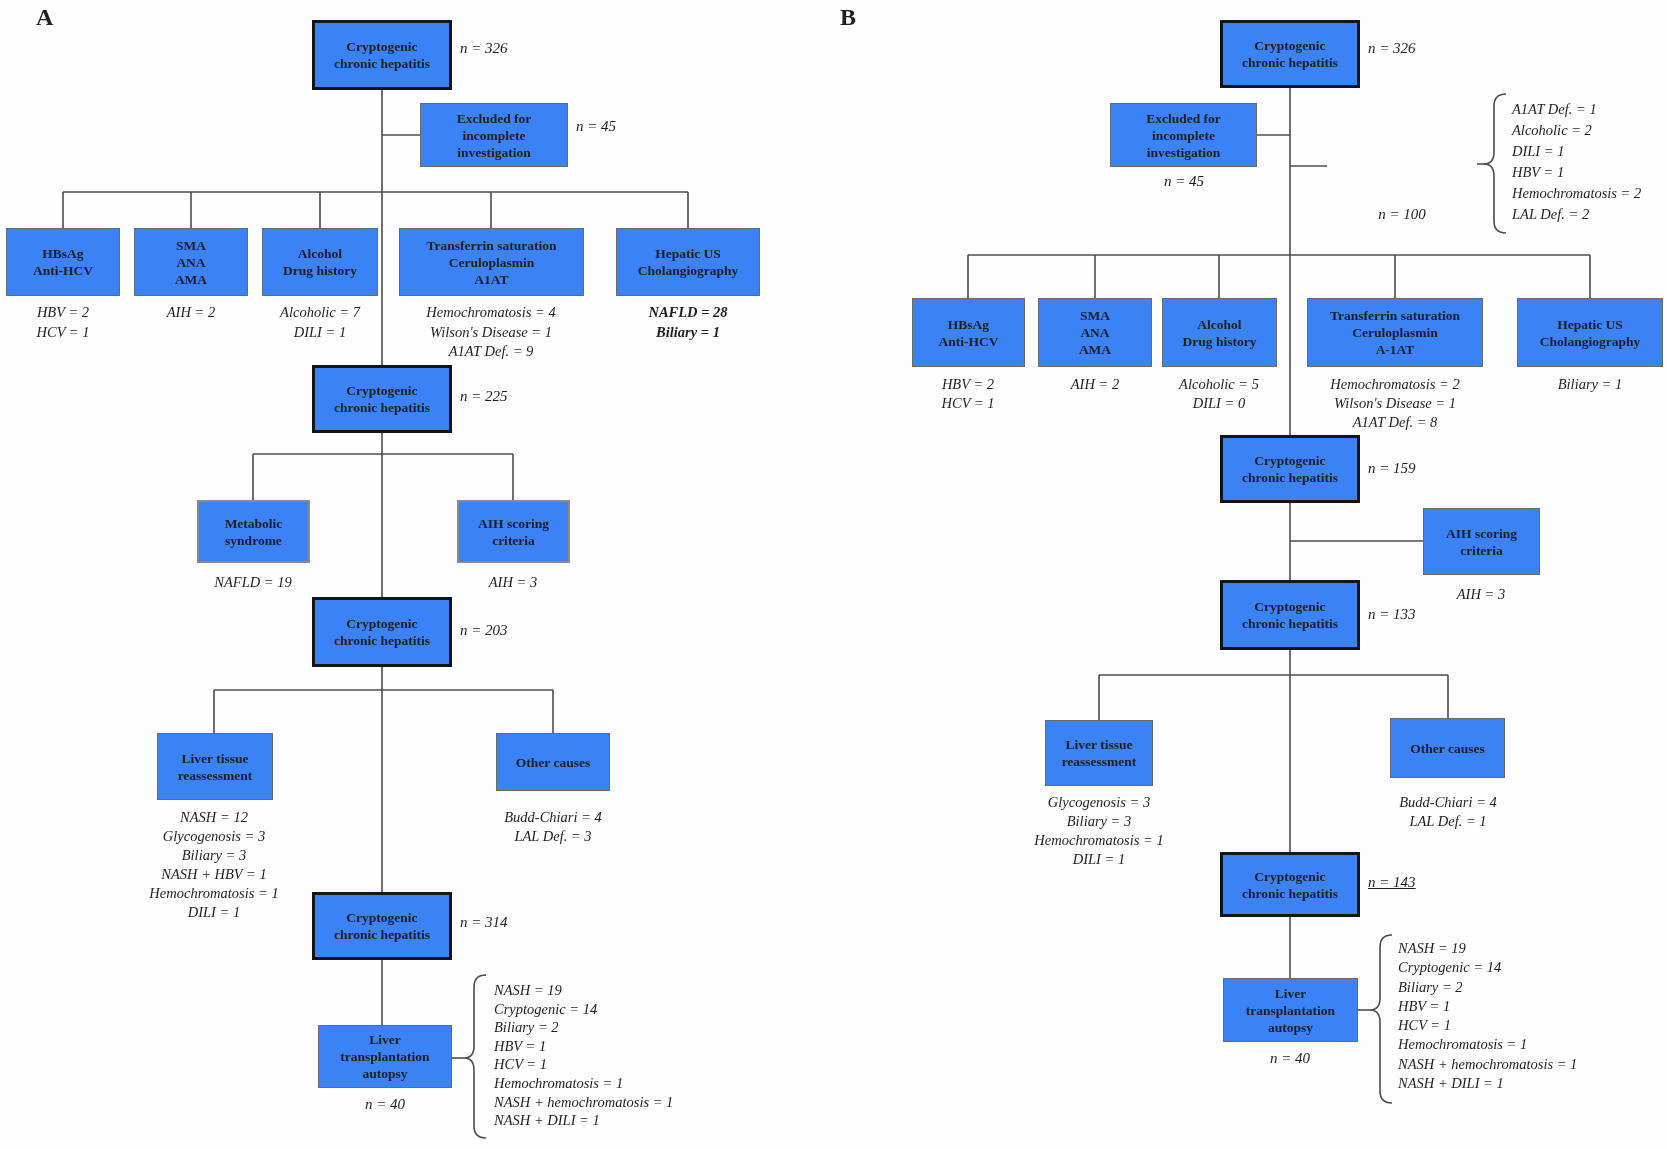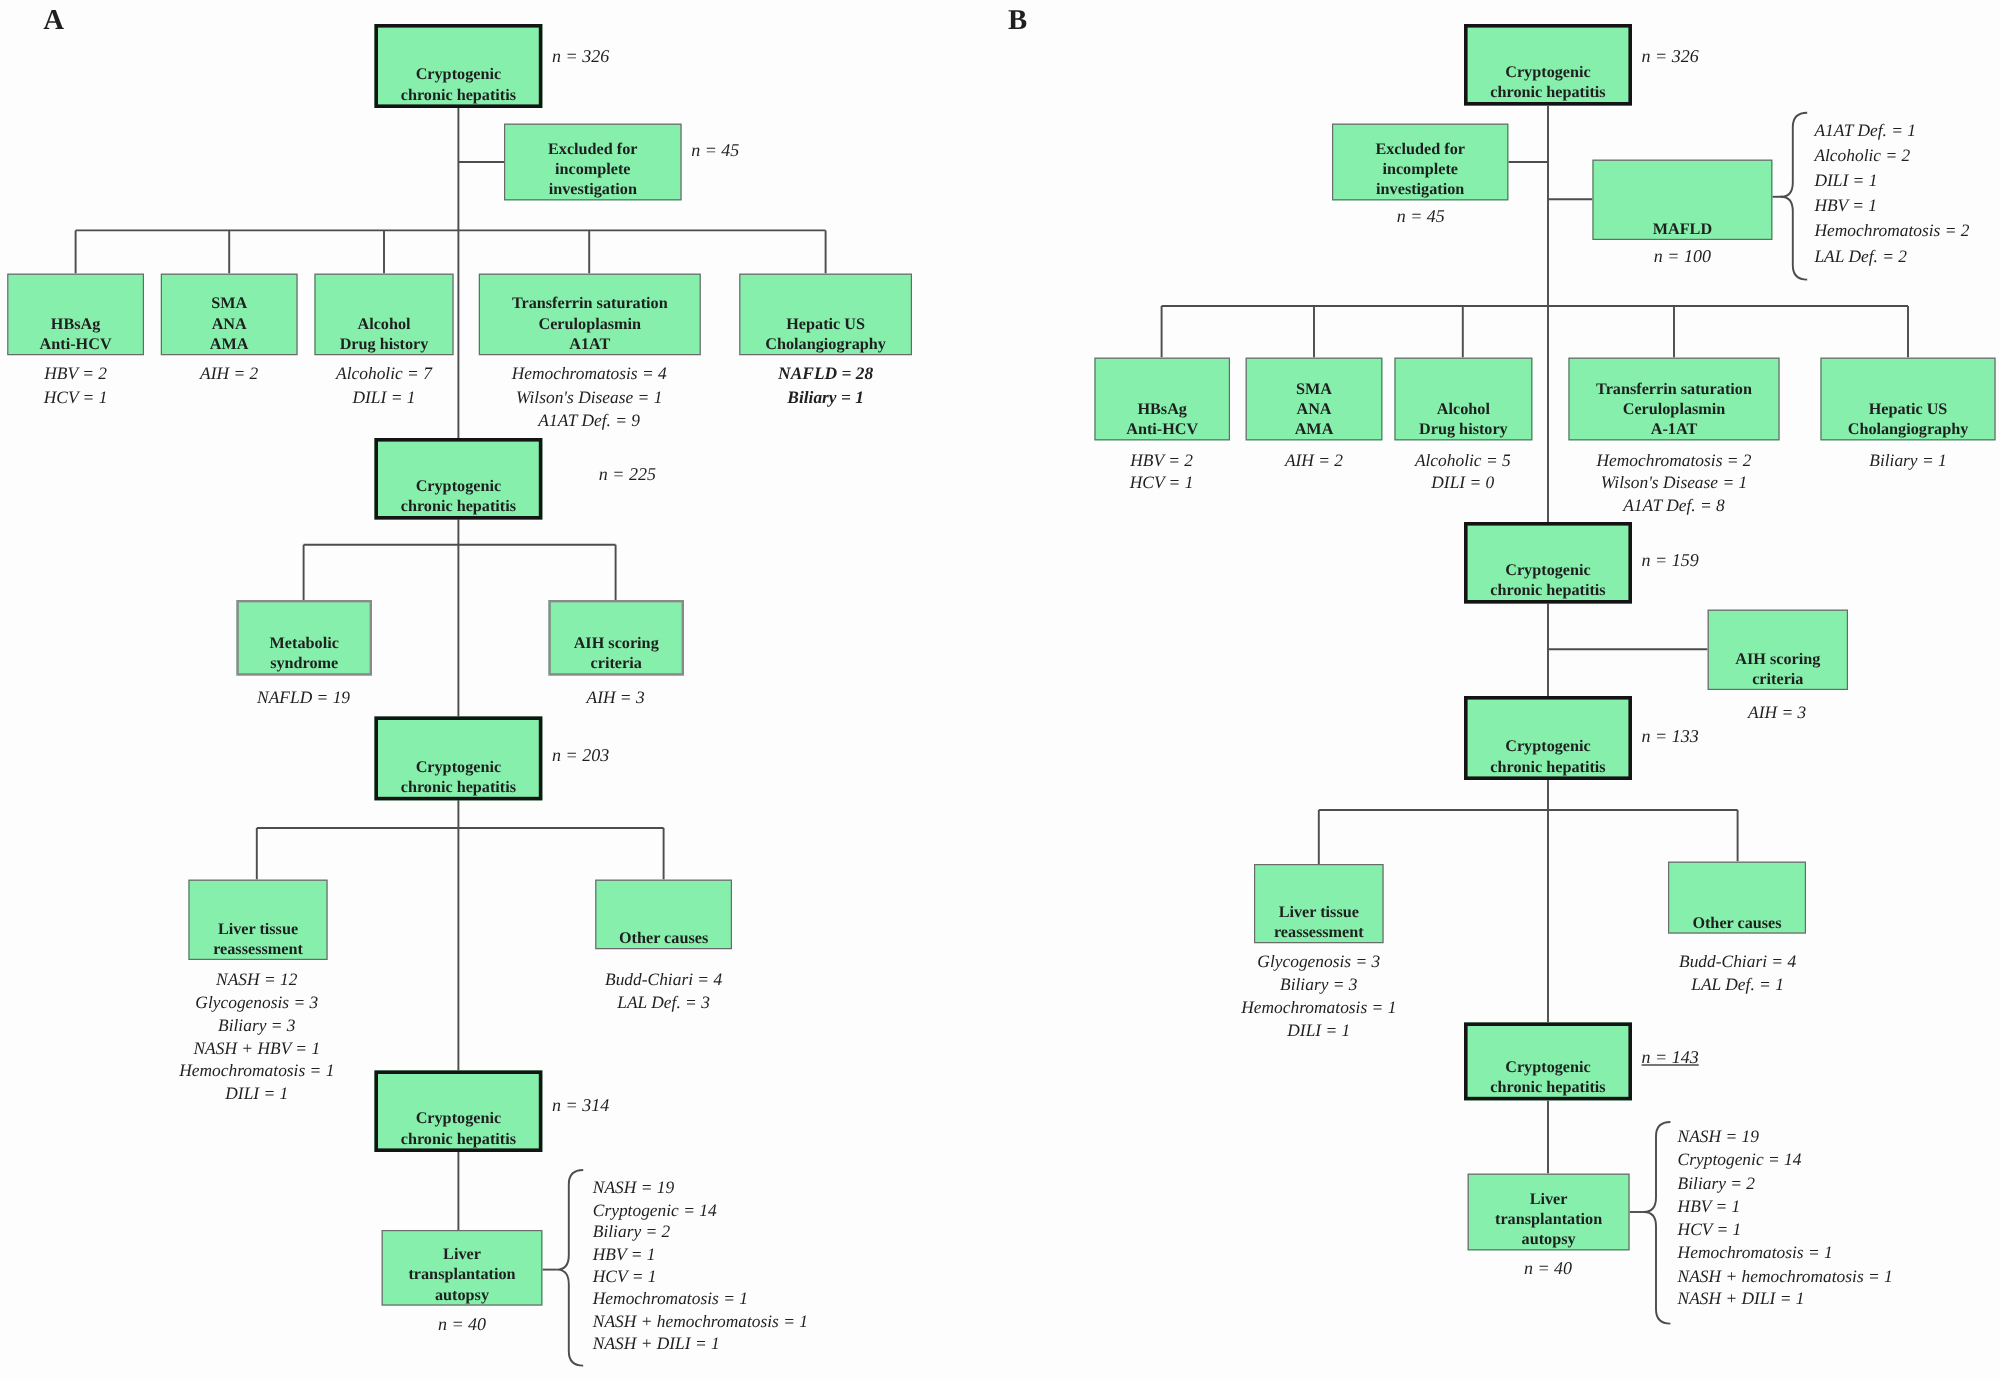--- a/index.html
+++ b/index.html
@@ -2,22 +2,22 @@
 <html><head>
 <meta charset="utf-8">
 <style>
   html,body{margin:0;padding:0;background:#fdfdfd;}
   #canvas{
     position:relative;width:1667px;height:1149px;background:#fdfdfd;
     font-family:"Liberation Serif","DejaVu Serif",serif;color:#1f1f1f;overflow:hidden;
   }
   .panel-label{position:absolute;font-size:24px;font-weight:bold;}
   .box{
-    position:absolute;background:#86efac;border:2px solid #4d4d4d;
-    display:flex;align-items:flex-end;justify-content:center;text-align:center;
+    position:absolute;background:#3b82f6;border:2px solid #4d4d4d;
+    display:flex;align-items:center;justify-content:center;text-align:center;
     box-sizing:border-box;z-index:2;
   }
   .box .t{white-space:pre-line;font-weight:bold;font-size:13.5px;line-height:17px;}
   .box.bold{border:3.5px solid #141414;}
   .box.gray{border:2px solid #8a8a8a;}
   .box.thin{border:1.5px solid #6a6a6a;}
   .nlabel{position:absolute;font-style:italic;font-size:15px;white-space:nowrap;z-index:3;}
   .nlabel.ctr{text-align:center;}
   .result{
     position:absolute;font-style:italic;font-size:14.5px;line-height:19.5px;
@@ -111,21 +111,21 @@
   <div class="result" style="left:401px;top:303px;width:180px;">Hemochromatosis = 4
 Wilson's Disease = 1
 A1AT Def. = 9</div>
   <div class="result" style="left:598px;top:303px;width:180px;font-weight:bold;">NAFLD = 28
 Biliary = 1</div>
 
   <div class="box bold" style="left:312px;top:365px;width:140px;height:68px;">
     <span class="t">Cryptogenic
 chronic hepatitis</span>
   </div>
-  <div class="nlabel" style="left:460px;top:388px;margin-left:39px;">n = 225</div>
+  <div class="nlabel" style="left:460px;top:388px;">n = 225</div>
 
   <div class="box gray" style="left:197px;top:500px;width:113px;height:63px;">
     <span class="t">Metabolic
 syndrome</span>
   </div>
   <div class="box gray" style="left:457px;top:500px;width:113px;height:63px;">
     <span class="t">AIH scoring
 criteria</span>
   </div>
   <div class="result" style="left:163px;top:573px;width:180px;">NAFLD = 19</div>
@@ -182,23 +182,20 @@
   </div>
   <div class="nlabel" style="left:1368px;top:40px;">n = 326</div>
 
   <div class="box thin" style="left:1110px;top:103px;width:147px;height:64px;">
     <span class="t">Excluded for
 incomplete
 investigation</span>
   </div>
   <div class="nlabel ctr" style="left:1134px;top:173px;width:100px;">n = 45</div>
 
-  <div class="box thin" style="left:1327px;top:133px;width:150px;height:67px;">
-    <span class="t">MAFLD</span>
-  </div>
   <div class="nlabel ctr" style="left:1352px;top:206px;width:100px;">n = 100</div>
   <div class="brace-list wide" style="left:1512px;top:99px;width:160px;">A1AT Def. = 1
 Alcoholic = 2
 DILI = 1
 HBV = 1
 Hemochromatosis = 2
 LAL Def. = 2</div>
 
   <div class="box thin" style="left:912px;top:298px;width:113px;height:69px;">
     <span class="t">HBsAg

